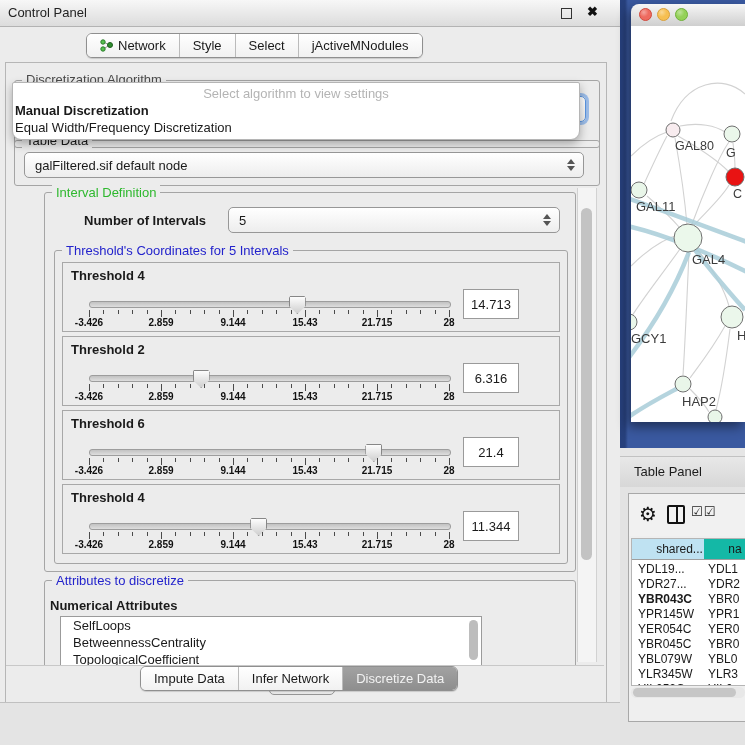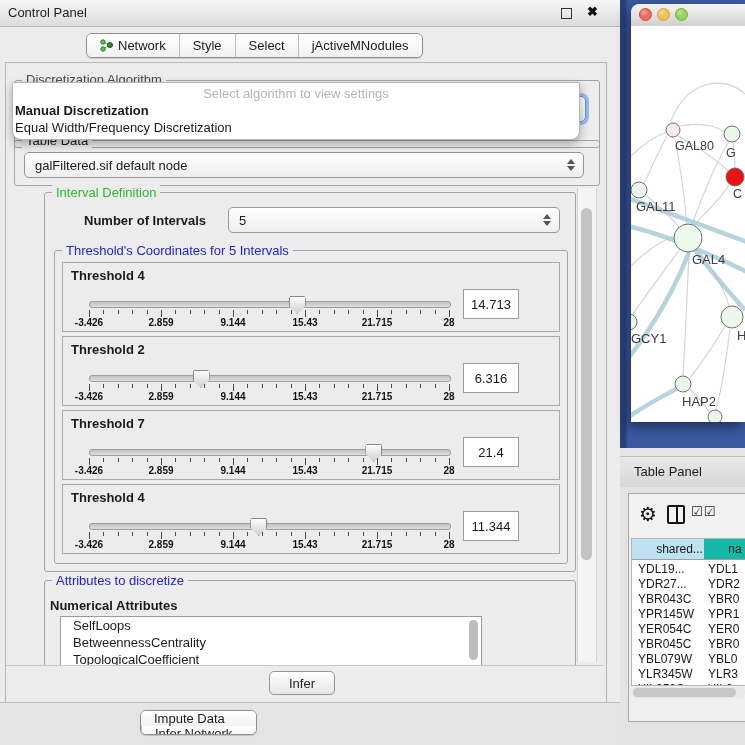--- a/index.html
+++ b/index.html
@@ -244,21 +244,21 @@
           <span style="left: 0%;">-3.426</span>
           <span style="left: 20%;">2.859</span>
           <span style="left: 40%;">9.144</span>
           <span style="left: 60%;">15.43</span>
           <span style="left: 80%;">21.715</span>
           <span style="left: 100%;">28</span>
         </div>
         <div class="val">6.316</div>
       </div>
       <div class="thr" style="top: 410px;">
-        <div class="lbl">Threshold 7</div>
+        <div class="lbl">Threshold 6</div>
         <div class="track"></div>
         <div class="thumb" style="left: 310.394px;"></div>
         <div class="ticks">
           <i style="left: 0px; height: 7px;"></i>
           <i style="left: 14.4px; height: 4px;"></i>
           <i style="left: 28.8px; height: 4px;"></i>
           <i style="left: 43.2px; height: 4px;"></i>
           <i style="left: 57.6px; height: 4px;"></i>
           <i style="left: 72px; height: 7px;"></i>
           <i style="left: 86.4px; height: 4px;"></i>
@@ -349,21 +349,21 @@
   </div>
 
   <div class="abs sbtrack" style="left:577px;top:188px;width:18px;height:474px;">
     <div class="sbthumb" style="left:3px;top:20px;width:11px;height:352px;"></div>
   </div>
 
   <div class="abs" style="left:6px;top:665px;width:598px;height:37px;background:#ececec;border-top:1px solid #c8c8c8;"></div>
   <div class="abs btn" style="left:269px;top:671px;width:64px;height:22px;">Infer</div>
 
   <div class="abs" style="left:0;top:702px;width:620px;height:43px;background:#e4e4e4;border-top:1px solid #c0c0c0;"></div>
-  <div class="abs seg" id="bottom-tabs" style="left:140px;top:710px;flex-direction:column;">
+  <div class="abs seg" id="bottom-tabs" style="left:140px;top:666px;">
       <div class="tab">
         <span>Impute Data</span>
       </div>
       <div class="tab">
         <span>Infer Network</span>
       </div>
       <div class="tab sel">
         <span>Discretize Data</span>
       </div>
     </div>
@@ -437,21 +437,21 @@
       <div id="tp-table">
         <div id="tp-header">
             <div class="hcell" style="left: 0px; width: 96px; background: rgb(191, 226, 242);">shared...</div>
             <div class="hcell" style="left: 72px; width: 63px; background: #14b8a6; text-align: right;">na</div>
           </div>
         <div id="tp-rows">
             <div class="trow" style="left: 6px; top: 23px;">YDL19...</div>
             <div class="trow" style="left: 76px; top: 23px;">YDL1</div>
             <div class="trow" style="left: 6px; top: 38px;">YDR27...</div>
             <div class="trow" style="left: 76px; top: 38px;">YDR2</div>
-            <div class="trow" style="left: 6px; top: 53px;">YBR043C</div>
+            <div class="trow" style="left: 6px; top: 53px; font-weight: bold;">YBR043C</div>
             <div class="trow" style="left: 76px; top: 53px;">YBR0</div>
             <div class="trow" style="left: 6px; top: 68px;">YPR145W</div>
             <div class="trow" style="left: 76px; top: 68px;">YPR1</div>
             <div class="trow" style="left: 6px; top: 83px;">YER054C</div>
             <div class="trow" style="left: 76px; top: 83px;">YER0</div>
             <div class="trow" style="left: 6px; top: 98px;">YBR045C</div>
             <div class="trow" style="left: 76px; top: 98px;">YBR0</div>
             <div class="trow" style="left: 6px; top: 113px;">YBL079W</div>
             <div class="trow" style="left: 76px; top: 113px;">YBL0</div>
             <div class="trow" style="left: 6px; top: 128px;">YLR345W</div>

